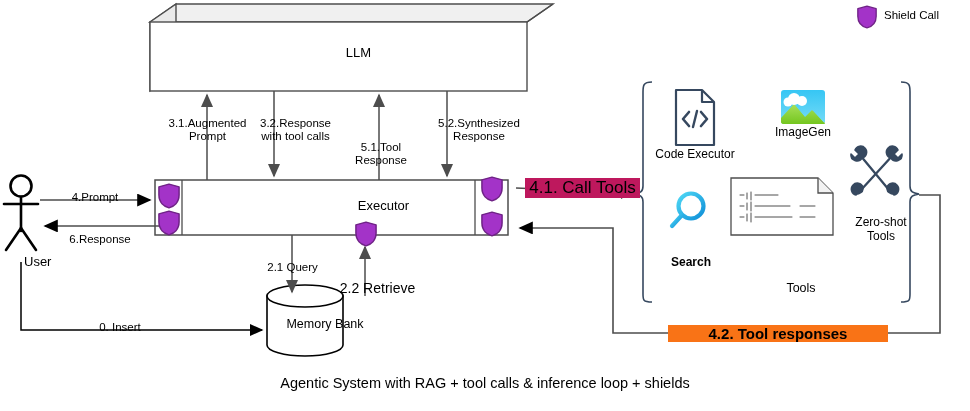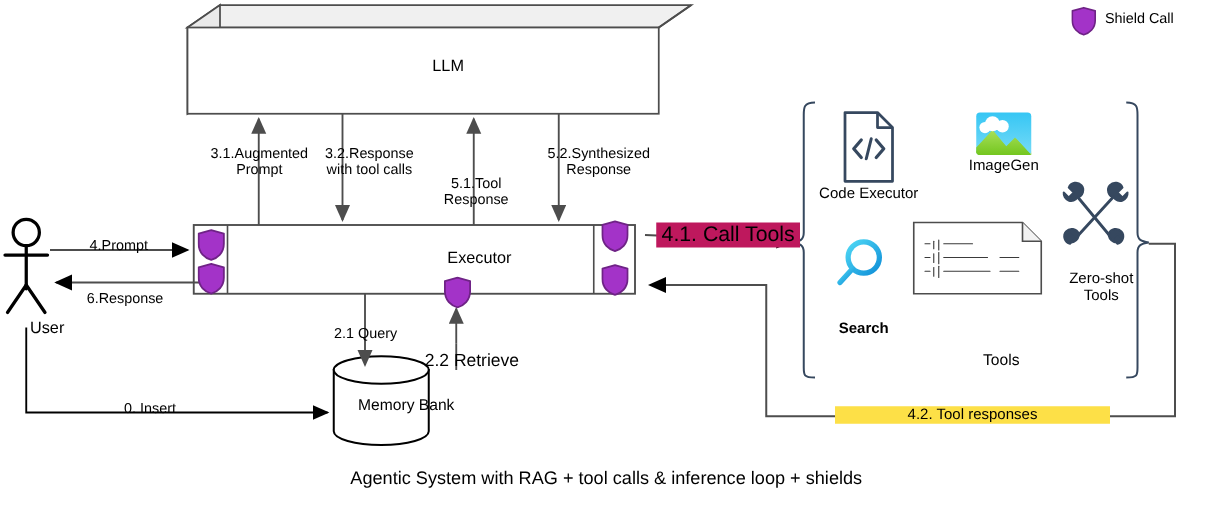--- a/index.html
+++ b/index.html
@@ -186,21 +186,21 @@
   <div class="lbl ctr" style="left:140px;top:117px;width:135px;font-size:11.5px;">3.1.Augmented
 Prompt</div>
   <div class="lbl ctr" style="left:228px;top:117px;width:135px;font-size:11.5px;">3.2.Response
 with tool calls</div>
   <div class="lbl ctr" style="left:331px;top:117px;width:100px;font-size:11.5px;margin-top:24px;">5.1.Tool
 Response</div>
   <div class="lbl ctr" style="left:415px;top:117px;width:128px;font-size:11.5px;">5.2.Synthesized
 Response</div>
 
   <div class="lbl ctr" style="left:525px;top:178px;width:115px;font-size:17px;background:#be185d;">4.1. Call Tools</div>
-  <div class="lbl ctr" style="left:668px;top:325px;width:220px;font-size:12px;background:#fde047;">4.2. Tool responses</div>
+  <div class="lbl ctr" style="left:668px;top:325px;width:220px;font-size:15px;background:#f97316;font-weight:bold;">4.2. Tool responses</div>
 
   <div class="lbl ctr" style="left:645px;top:148px;width:100px;font-size:12px;">Code Executor</div>
   <div class="lbl ctr" style="left:763px;top:126px;width:80px;font-size:12px;">ImageGen</div>
   <div class="lbl ctr" style="left:838px;top:216px;width:86px;font-size:12px;">Zero-shot
 Tools</div>
   <div class="lbl ctr" style="left:655px;top:256px;width:72px;font-size:12px;font-weight:bold;">Search</div>
 
   <div class="lbl b ctr" style="left:726px;top:281px;width:110px;font-size:12.5px;">Tools</div>
 
   <div class="lbl" style="left:884px;top:9px;font-size:11.5px;">Shield Call</div>

